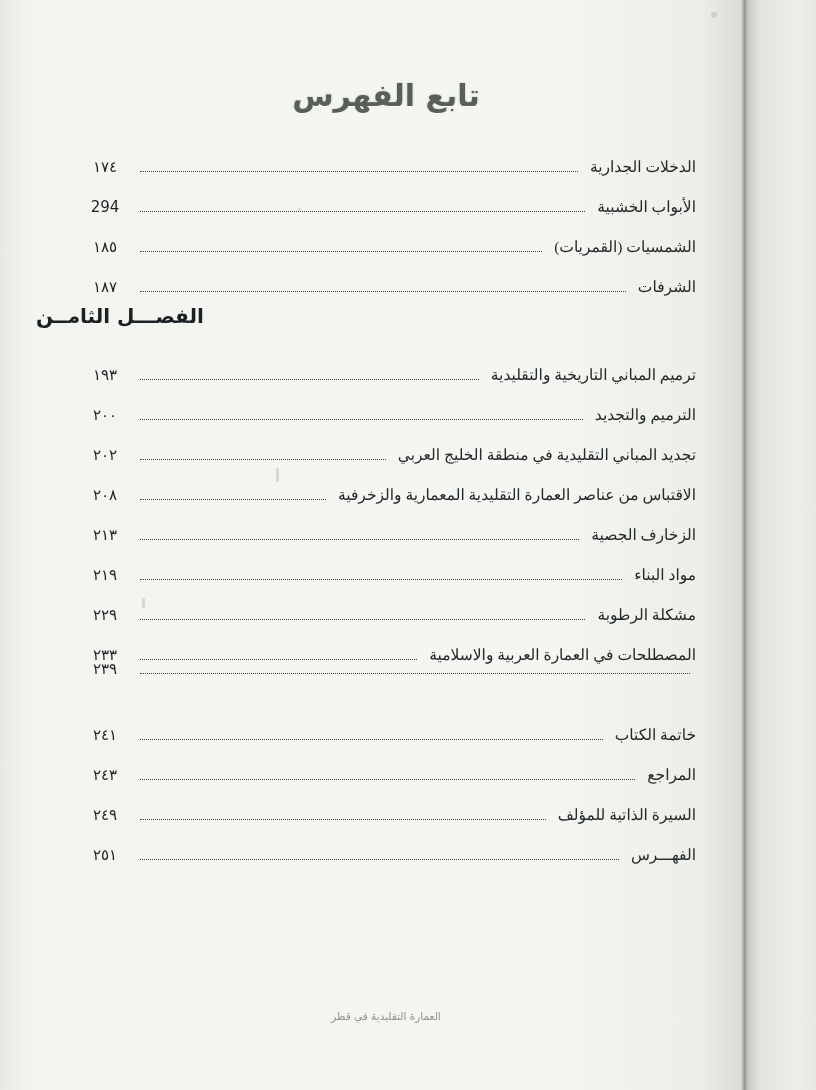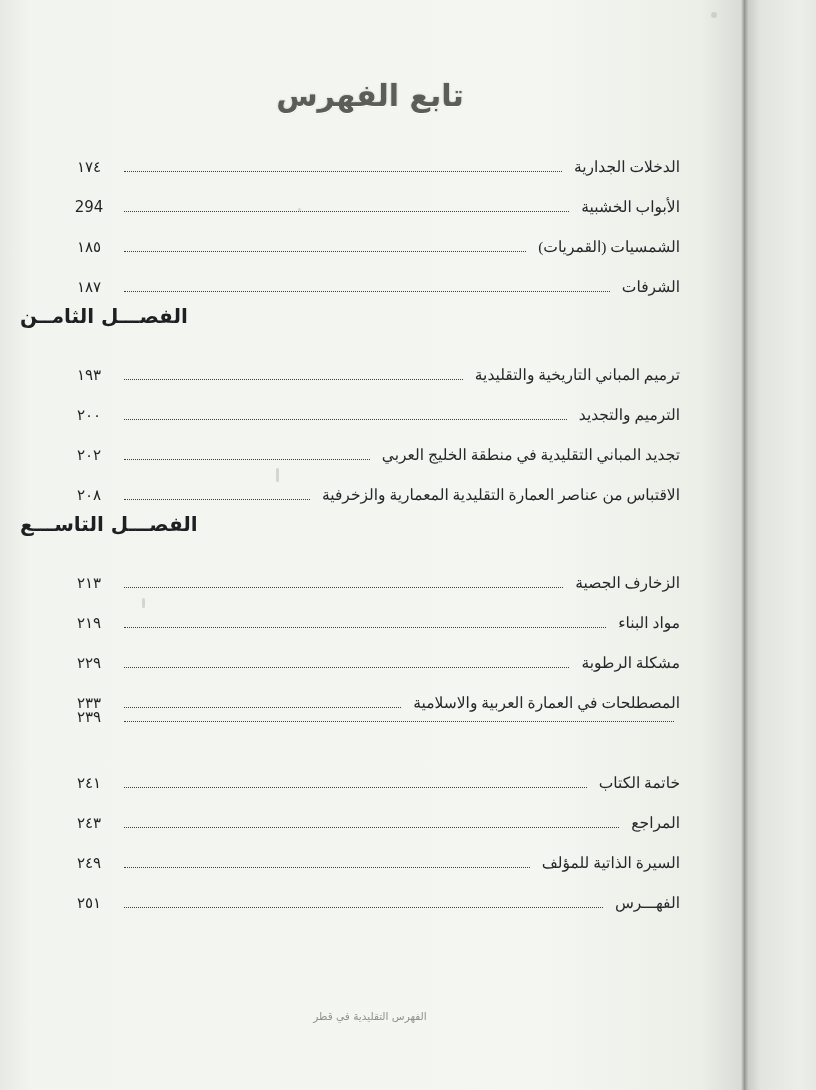--- a/index.html
+++ b/index.html
@@ -40,21 +40,21 @@
     background: linear-gradient(90deg, rgba(120,126,118,0.0), rgba(95,101,93,0.55), rgba(150,156,148,0.1));
   }
   .speck {
     position: absolute;
     border-radius: 50%;
     background: #b9bdb6;
     opacity: .55;
   }
   .content {
     position: absolute;
-    left: 0;
+    left: 16px;
     top: 0;
     width: 740px;
     height: 1090px;
   }
   .toc-title {
     position: absolute;
     top: 78px;
     left: 0;
     width: 740px;
     text-align: center;
@@ -182,23 +182,20 @@
         <div class="row">
           <span class="label">تجديد المباني التقليدية في منطقة الخليج العربي</span>
           <span class="dots"></span>
           <span class="page-num">٢٠٢</span>
         </div>
         <div class="row">
           <span class="label">الاقتباس من عناصر العمارة التقليدية المعمارية والزخرفية</span>
           <span class="dots"></span>
           <span class="page-num">٢٠٨</span>
         </div>
-        <div class="chapter">
-          <span class="inner">الفصـــل التاســـع</span>
-        </div>
         <div class="row">
           <span class="label">الزخارف الجصية</span>
           <span class="dots"></span>
           <span class="page-num">٢١٣</span>
         </div>
         <div class="row">
           <span class="label">مواد البناء</span>
           <span class="dots"></span>
           <span class="page-num">٢١٩</span>
         </div>
@@ -231,15 +228,15 @@
           <span class="dots"></span>
           <span class="page-num">٢٤٩</span>
         </div>
         <div class="row">
           <span class="label">الفهـــرس</span>
           <span class="dots"></span>
           <span class="page-num">٢٥١</span>
         </div>
       </div>
 
-    <div class="footer-note">الفهرس التقليدية في قطر</div>
+    <div class="footer-note">العمارة التقليدية في قطر</div>
   </div>
 </div>
 
 </body></html>

